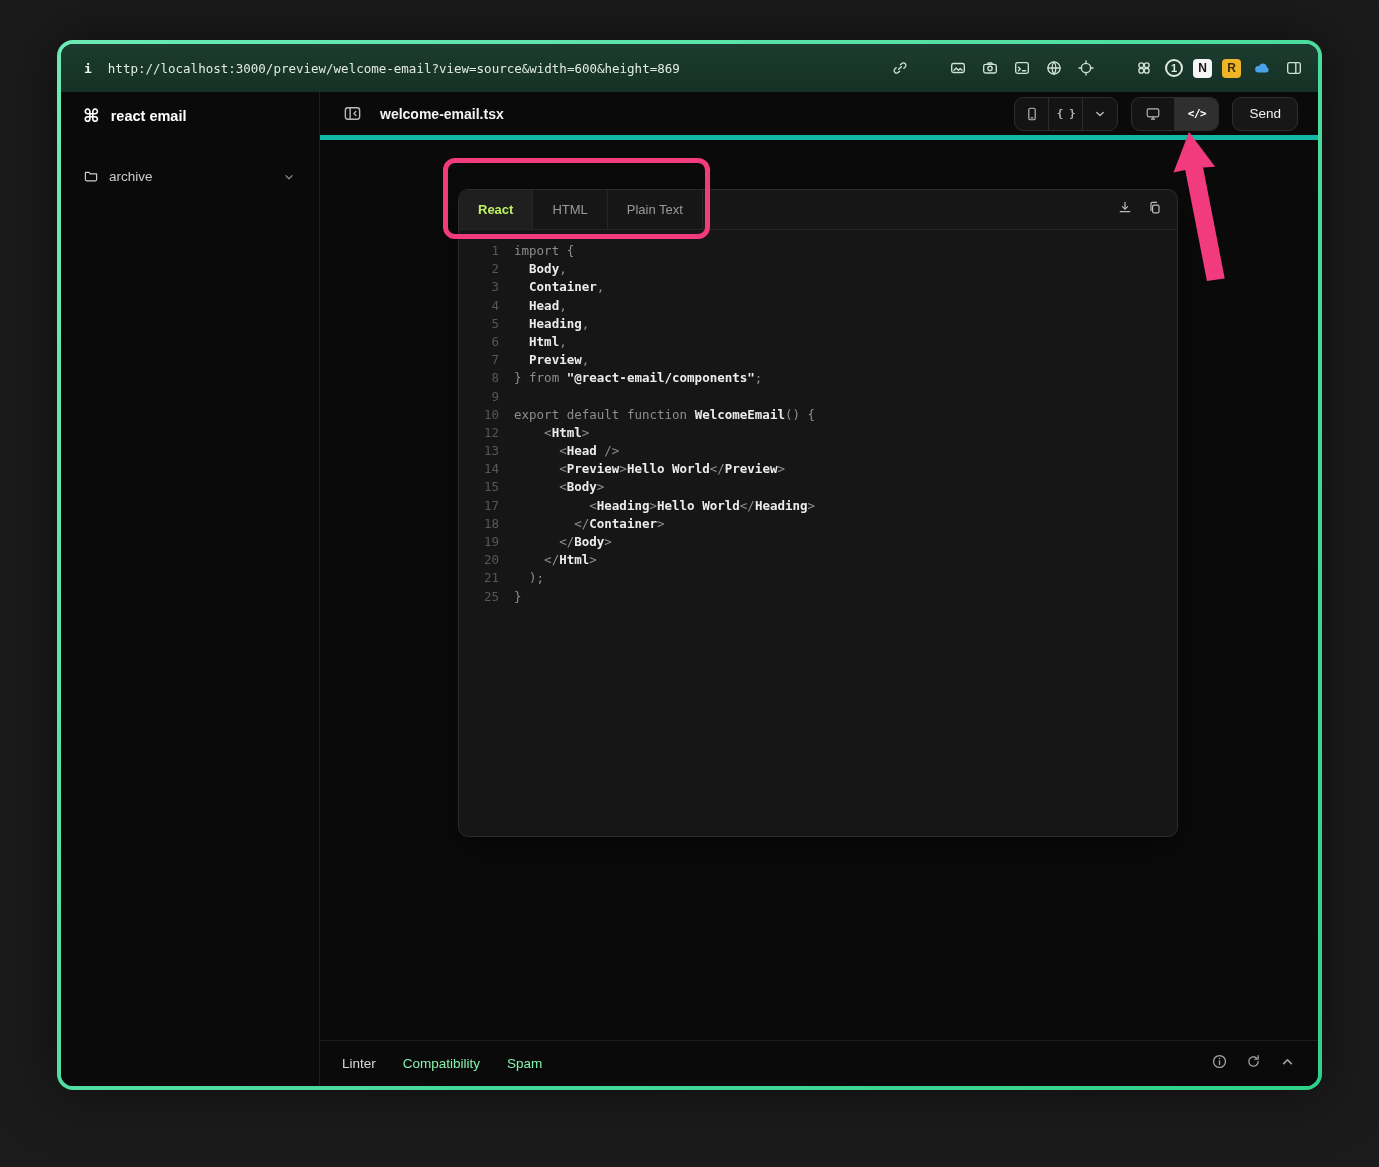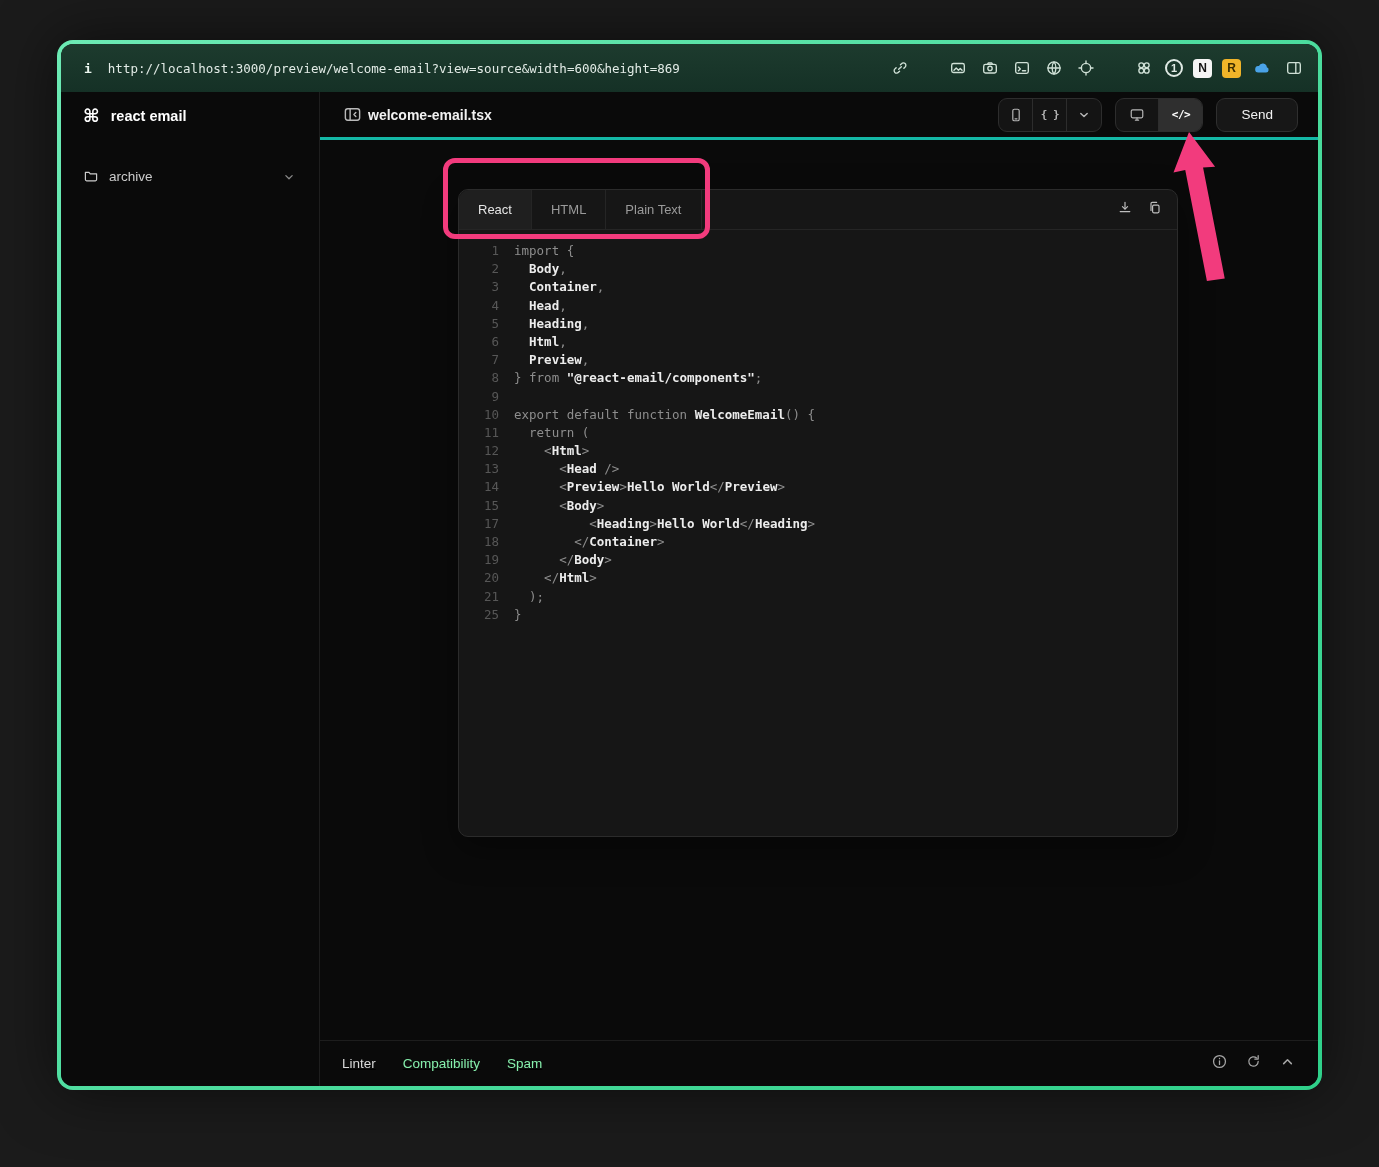--- a/index.html
+++ b/index.html
@@ -42,44 +42,44 @@
   .sidebar { flex:0 0 259px; width:259px; border-right:1px solid #1e1e1e; display:flex; flex-direction:column; background:#0a0a0a; }
   .logo-row { height:48px; display:flex; align-items:center; gap:11px; padding:0 22px; color:#ffffff; font-size:14.5px; font-weight:600; }
   .logo-glyph { font-size:18px; color:#ffffff; line-height:1; font-family:"DejaVu Sans", sans-serif; }
   .archive-row { height:30px; margin:14px 8px 2px; padding:0 14px; display:flex; align-items:flex-end; gap:10px; color:#cbcbcb; font-size:13.5px; border-radius:6px; }
   .archive-row svg, .email-item svg { width:16px; height:16px; flex:0 0 16px; }
   .chev-right { margin-left:auto; color:#8a8a8a; display:flex; }
   .chev-right svg { width:14px; height:14px; }
   .email-item { height:30px; margin:4px 8px; padding:0 14px; display:flex; align-items:center; gap:10px; border-radius:6px; font-size:13.5px; background:#0d3b44; color:#65d7f1; }
   
   .main { flex:1; display:flex; flex-direction:column; min-width:0; background:#0a0a0a; }
-  .main-header { flex:0 0 48px; height:48px; display:flex; align-items:center; padding:0 20px; gap:4px; border-bottom:3px solid #14b8a6; }
+  .main-header { flex:0 0 48px; height:48px; display:flex; align-items:center; padding:0 20px; gap:16px; border-bottom:5px solid #14b8a6; }
   .panel-toggle { width:24px; height:24px; display:flex; align-items:center; justify-content:center; color:#b9b9b9; }
   .panel-toggle svg { width:19px; height:19px; }
   .doc-title { color:#f2f2f2; font-size:14px; font-weight:600; }
   .header-controls { margin-left:auto; display:flex; align-items:center; gap:13px; }
   .btn-group { display:flex; align-items:stretch; height:34px; background:#141414; border:1px solid #2d2d2d; border-radius:9px; overflow:hidden; }
   .seg { display:flex; align-items:center; justify-content:center; width:34px; color:#b5b5b5; border-right:1px solid #2d2d2d; background:transparent; }
   .seg:last-child { border-right:none; }
   .seg svg { width:16px; height:16px; }
   .seg.wide { width:43px; }
   .seg.active { background:#2f2f2f; color:#ffffff; }
   .glyph-mono { font-family:"DejaVu Sans Mono", monospace; font-size:11px; font-weight:bold; letter-spacing:-0.5px; }
-  .send-btn { height:34px; padding:0 24px; border-radius:9px; background:#171717; border:1px solid #2f2f2f; color:#f2f2f2; font-size:13.5px; display:flex; align-items:center; }
+  .send-btn { height:34px; padding:0 16px; border-radius:9px; background:#171717; border:1px solid #2f2f2f; color:#f2f2f2; font-size:13.5px; display:flex; align-items:center; }
   
   .content { flex:1; position:relative; min-height:0; }
   .code-panel {
     position:absolute; left:138px; top:49px; width:720px; height:648px;
     background:#161616; border:1px solid #2b2b2b; border-radius:10px;
     display:flex; flex-direction:column; box-shadow:0 12px 34px rgba(0,0,0,.4);
   }
   .panel-header { flex:0 0 40px; height:40px; border-bottom:1px solid #252525; display:flex; align-items:stretch; border-radius:10px 10px 0 0; overflow:hidden; }
   .tabs { display:flex; align-items:stretch; }
   .tab { display:flex; align-items:center; padding:0 19px; font-size:13px; color:#9a9a9a; border-right:1px solid #252525; }
-  .tab.active { color:#e5e5e5; background:#1f1f1f; font-weight:400; }
+  .tab.active { color:#bef264; background:#1f1f1f; font-weight:700; }
   .panel-actions { margin-left:auto; display:flex; align-items:center; gap:14px; padding-right:14px; color:#bdbdbd; }
   .panel-actions svg { width:16px; height:16px; }
   .code-body { flex:1; padding:12px 0 0 14px; font-family:"DejaVu Sans Mono", monospace; font-size:12.5px; line-height:18.2px; overflow:hidden; }
   .code-line { display:flex; height:18.2px; }
   .ln { flex:0 0 26px; width:26px; text-align:right; margin-right:15px; color:#575757; }
   .code-text { white-space:pre; color:#8d8d8d; }
   .tok-p { color:#8d8d8d; }
   .tok-b { color:#ececec; font-weight:bold; }
   .tok-s { color:#ececec; font-weight:bold; }
   
@@ -291,24 +291,20 @@
                   </div>
                   <div class="code-line">
                     <span class="ln">9</span>
                     <span class="code-text"></span>
                   </div>
                   <div class="code-line">
                     <span class="ln">10</span>
                     <span class="code-text"><span class="tok-p">export default function </span><span class="tok-b">WelcomeEmail</span><span class="tok-p">() {</span></span>
                   </div>
                   <div class="code-line">
-                    <span class="ln">11</span>
-                    <span class="code-text"><span class="tok-p">  return (</span></span>
-                  </div>
-                  <div class="code-line">
                     <span class="ln">12</span>
                     <span class="code-text"><span class="tok-p">    &lt;</span><span class="tok-b">Html</span><span class="tok-p">&gt;</span></span>
                   </div>
                   <div class="code-line">
                     <span class="ln">13</span>
                     <span class="code-text"><span class="tok-p">      &lt;</span><span class="tok-b">Head</span><span class="tok-p"> /&gt;</span></span>
                   </div>
                   <div class="code-line">
                     <span class="ln">14</span>
                     <span class="code-text"><span class="tok-p">      &lt;</span><span class="tok-b">Preview</span><span class="tok-p">&gt;</span><span class="tok-b">Hello World</span><span class="tok-p">&lt;/</span><span class="tok-b">Preview</span><span class="tok-p">&gt;</span></span>

